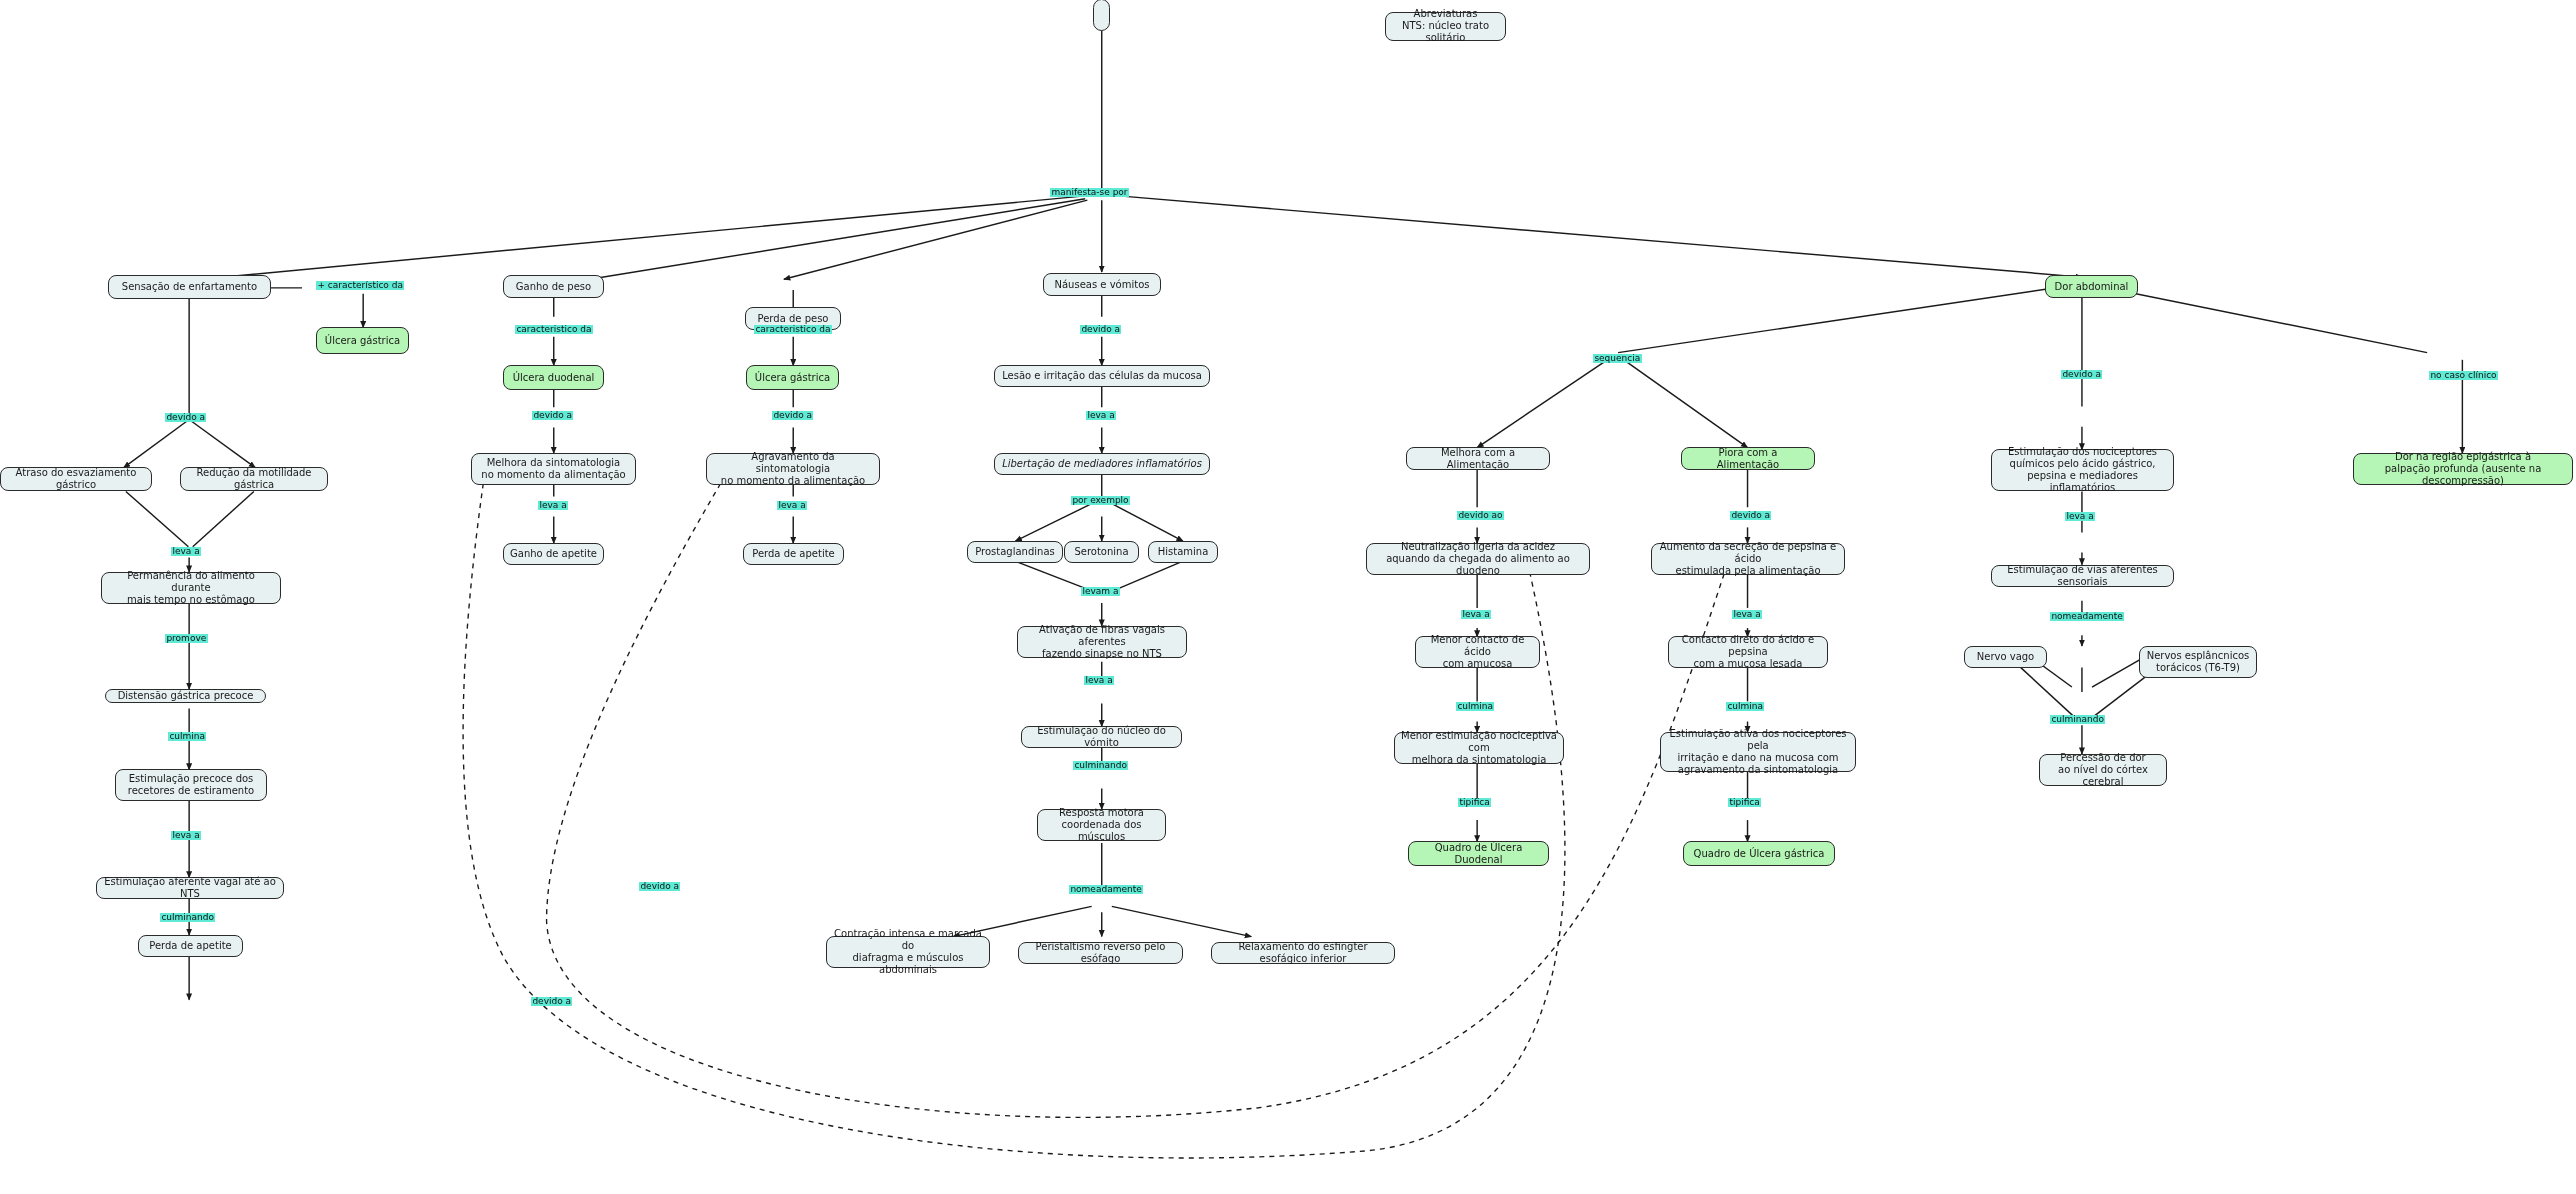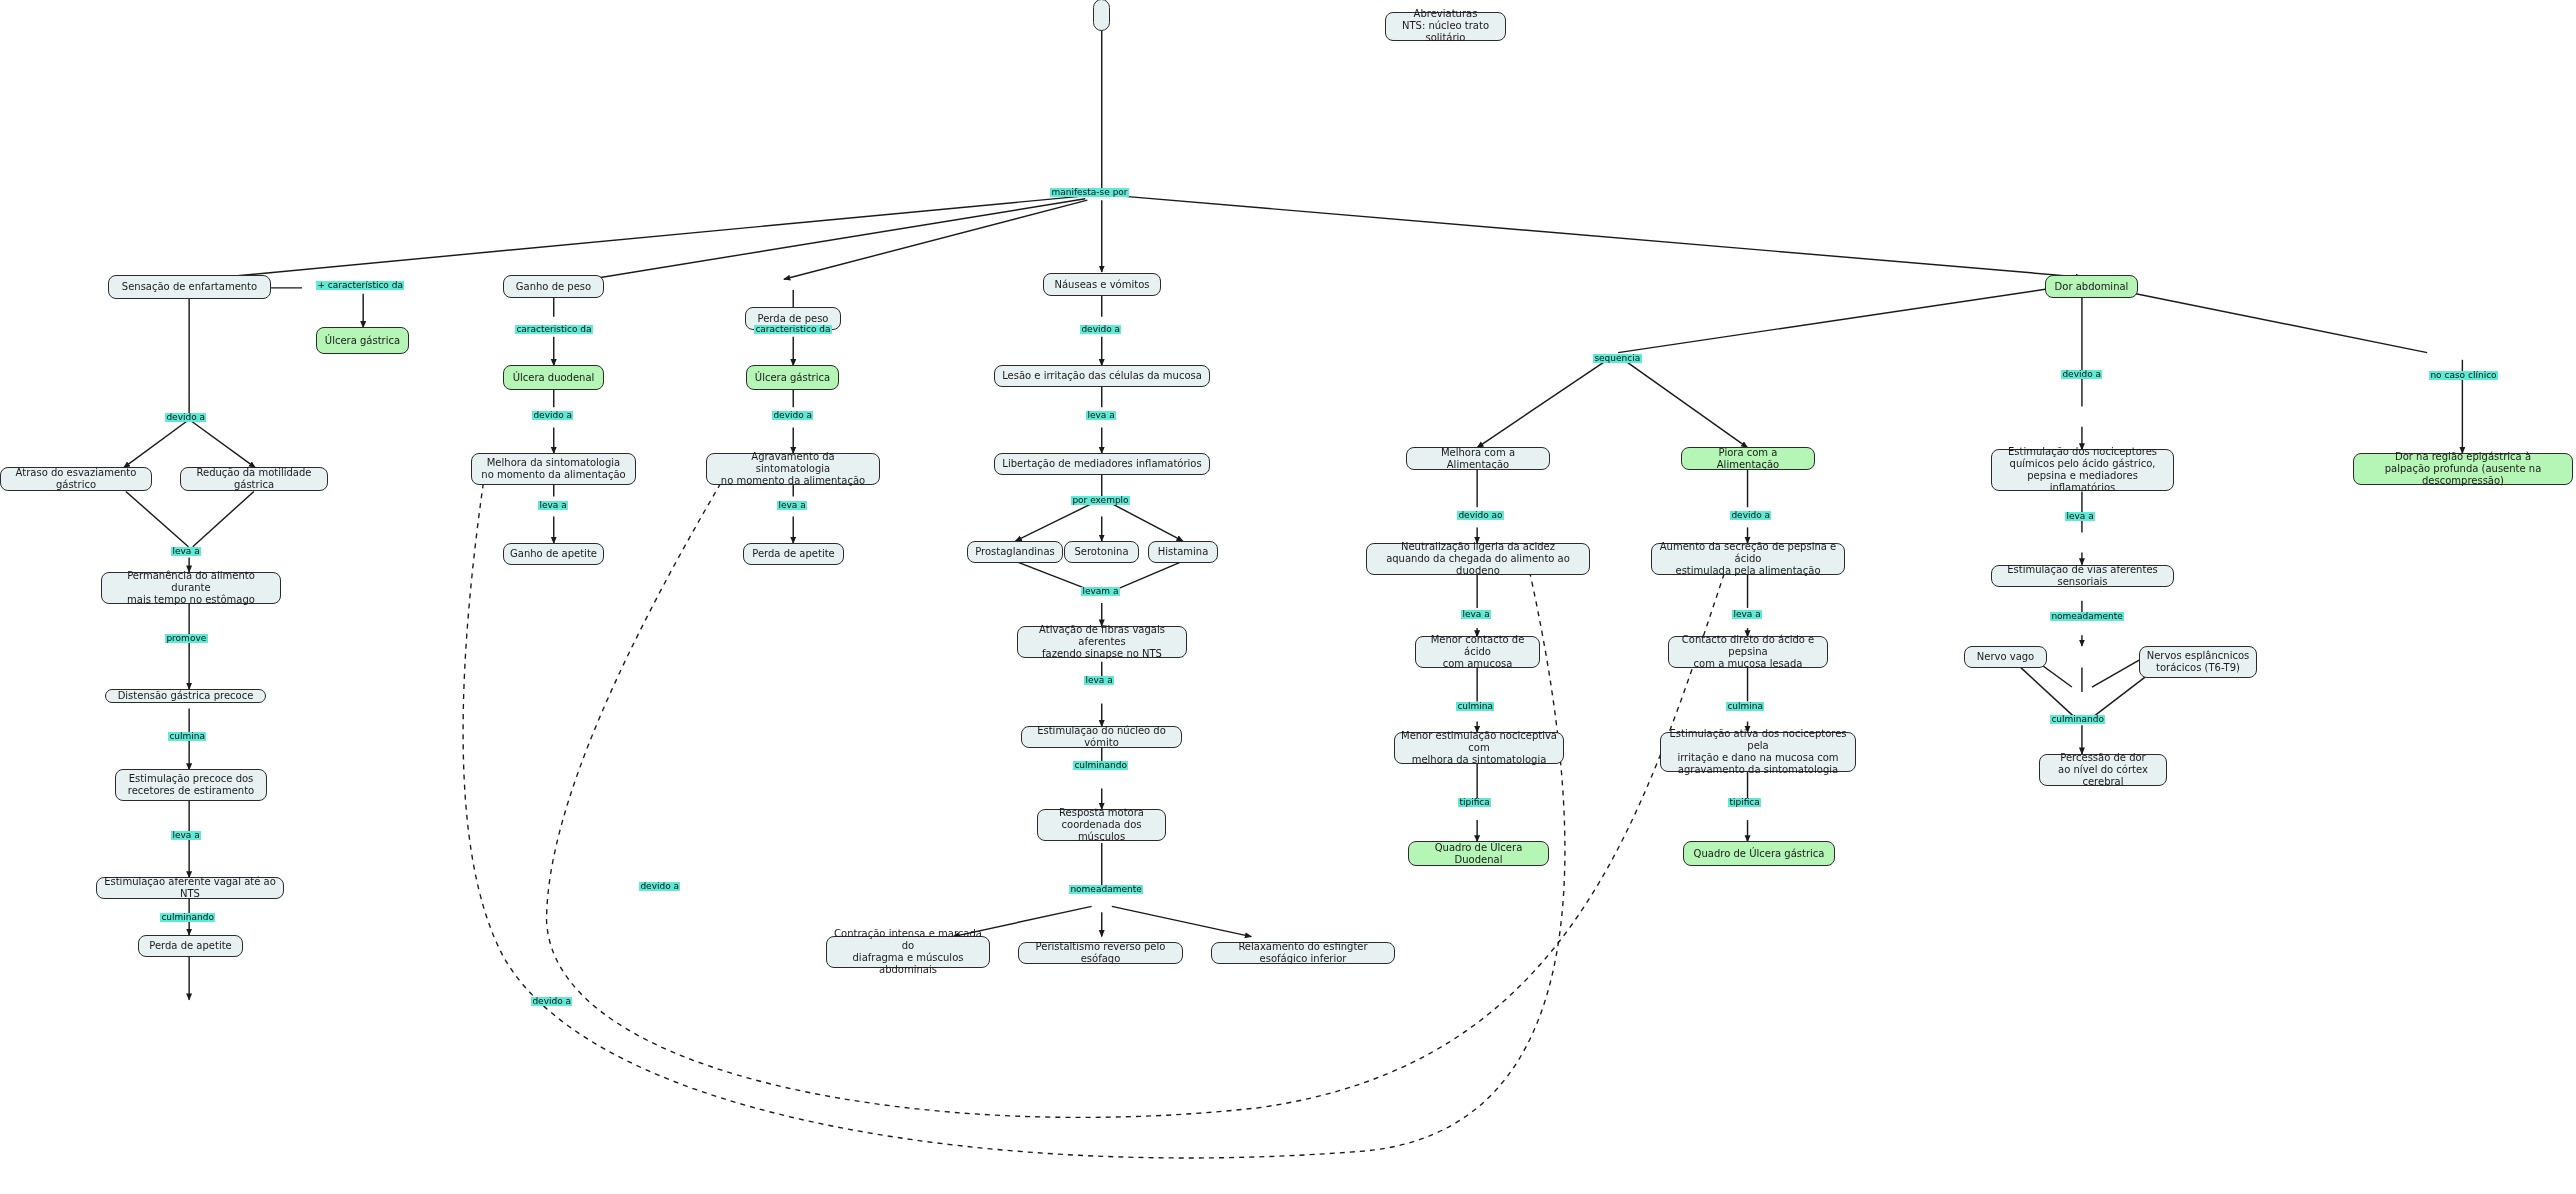--- a/index.html
+++ b/index.html
@@ -173,21 +173,21 @@
   <div class="node tiny" style="left:503px;top:543px;width:101px;height:21.6px;">Ganho de apetite</div>
 
   <div class="node tiny" style="left:745px;top:275px;width:96px;height:23px;margin-top:32px;">Perda de peso</div>
   <div class="node tiny green" style="left:746px;top:365px;width:93px;height:25px;">Úlcera gástrica</div>
   <div class="node tiny" style="left:706px;top:453px;width:174px;height:32px;">Agravamento da sintomatologia
 no momento da alimentação</div>
   <div class="node tiny" style="left:743px;top:543px;width:101px;height:21.6px;">Perda de apetite</div>
 
   <div class="node tiny" style="left:1043px;top:273px;width:118px;height:23px;">Náuseas e vómitos</div>
   <div class="node tiny" style="left:994px;top:365px;width:216px;height:21.6px;">Lesão e irritação das células da mucosa</div>
-  <div class="node tiny" style="left:994px;top:453px;width:216px;height:21.6px;">Libertação de mediadores inflamatórios</div>
+  <div class="node tiny" style="left:994px;top:453px;width:216px;height:21.6px;font-style:italic;">Libertação de mediadores inflamatórios</div>
   <div class="node tiny" style="left:967px;top:541px;width:96px;height:21.6px;">Prostaglandinas</div>
   <div class="node tiny" style="left:1064px;top:541px;width:75px;height:21.6px;">Serotonina</div>
   <div class="node tiny" style="left:1148px;top:541px;width:70px;height:21.6px;">Histamina</div>
   <div class="node tiny" style="left:1017px;top:626px;width:170px;height:32px;">Ativação de fibras vagais aferentes
 fazendo sinapse no NTS</div>
   <div class="node tiny" style="left:1021px;top:726px;width:161px;height:21.6px;">Estimulação do núcleo do vómito</div>
   <div class="node tiny" style="left:1037px;top:809px;width:129px;height:32px;">Resposta motora
 coordenada dos músculos</div>
   <div class="node tiny" style="left:826px;top:936px;width:164px;height:32px;">Contração intensa e marcada do
 diafragma e músculos abdominais</div>

